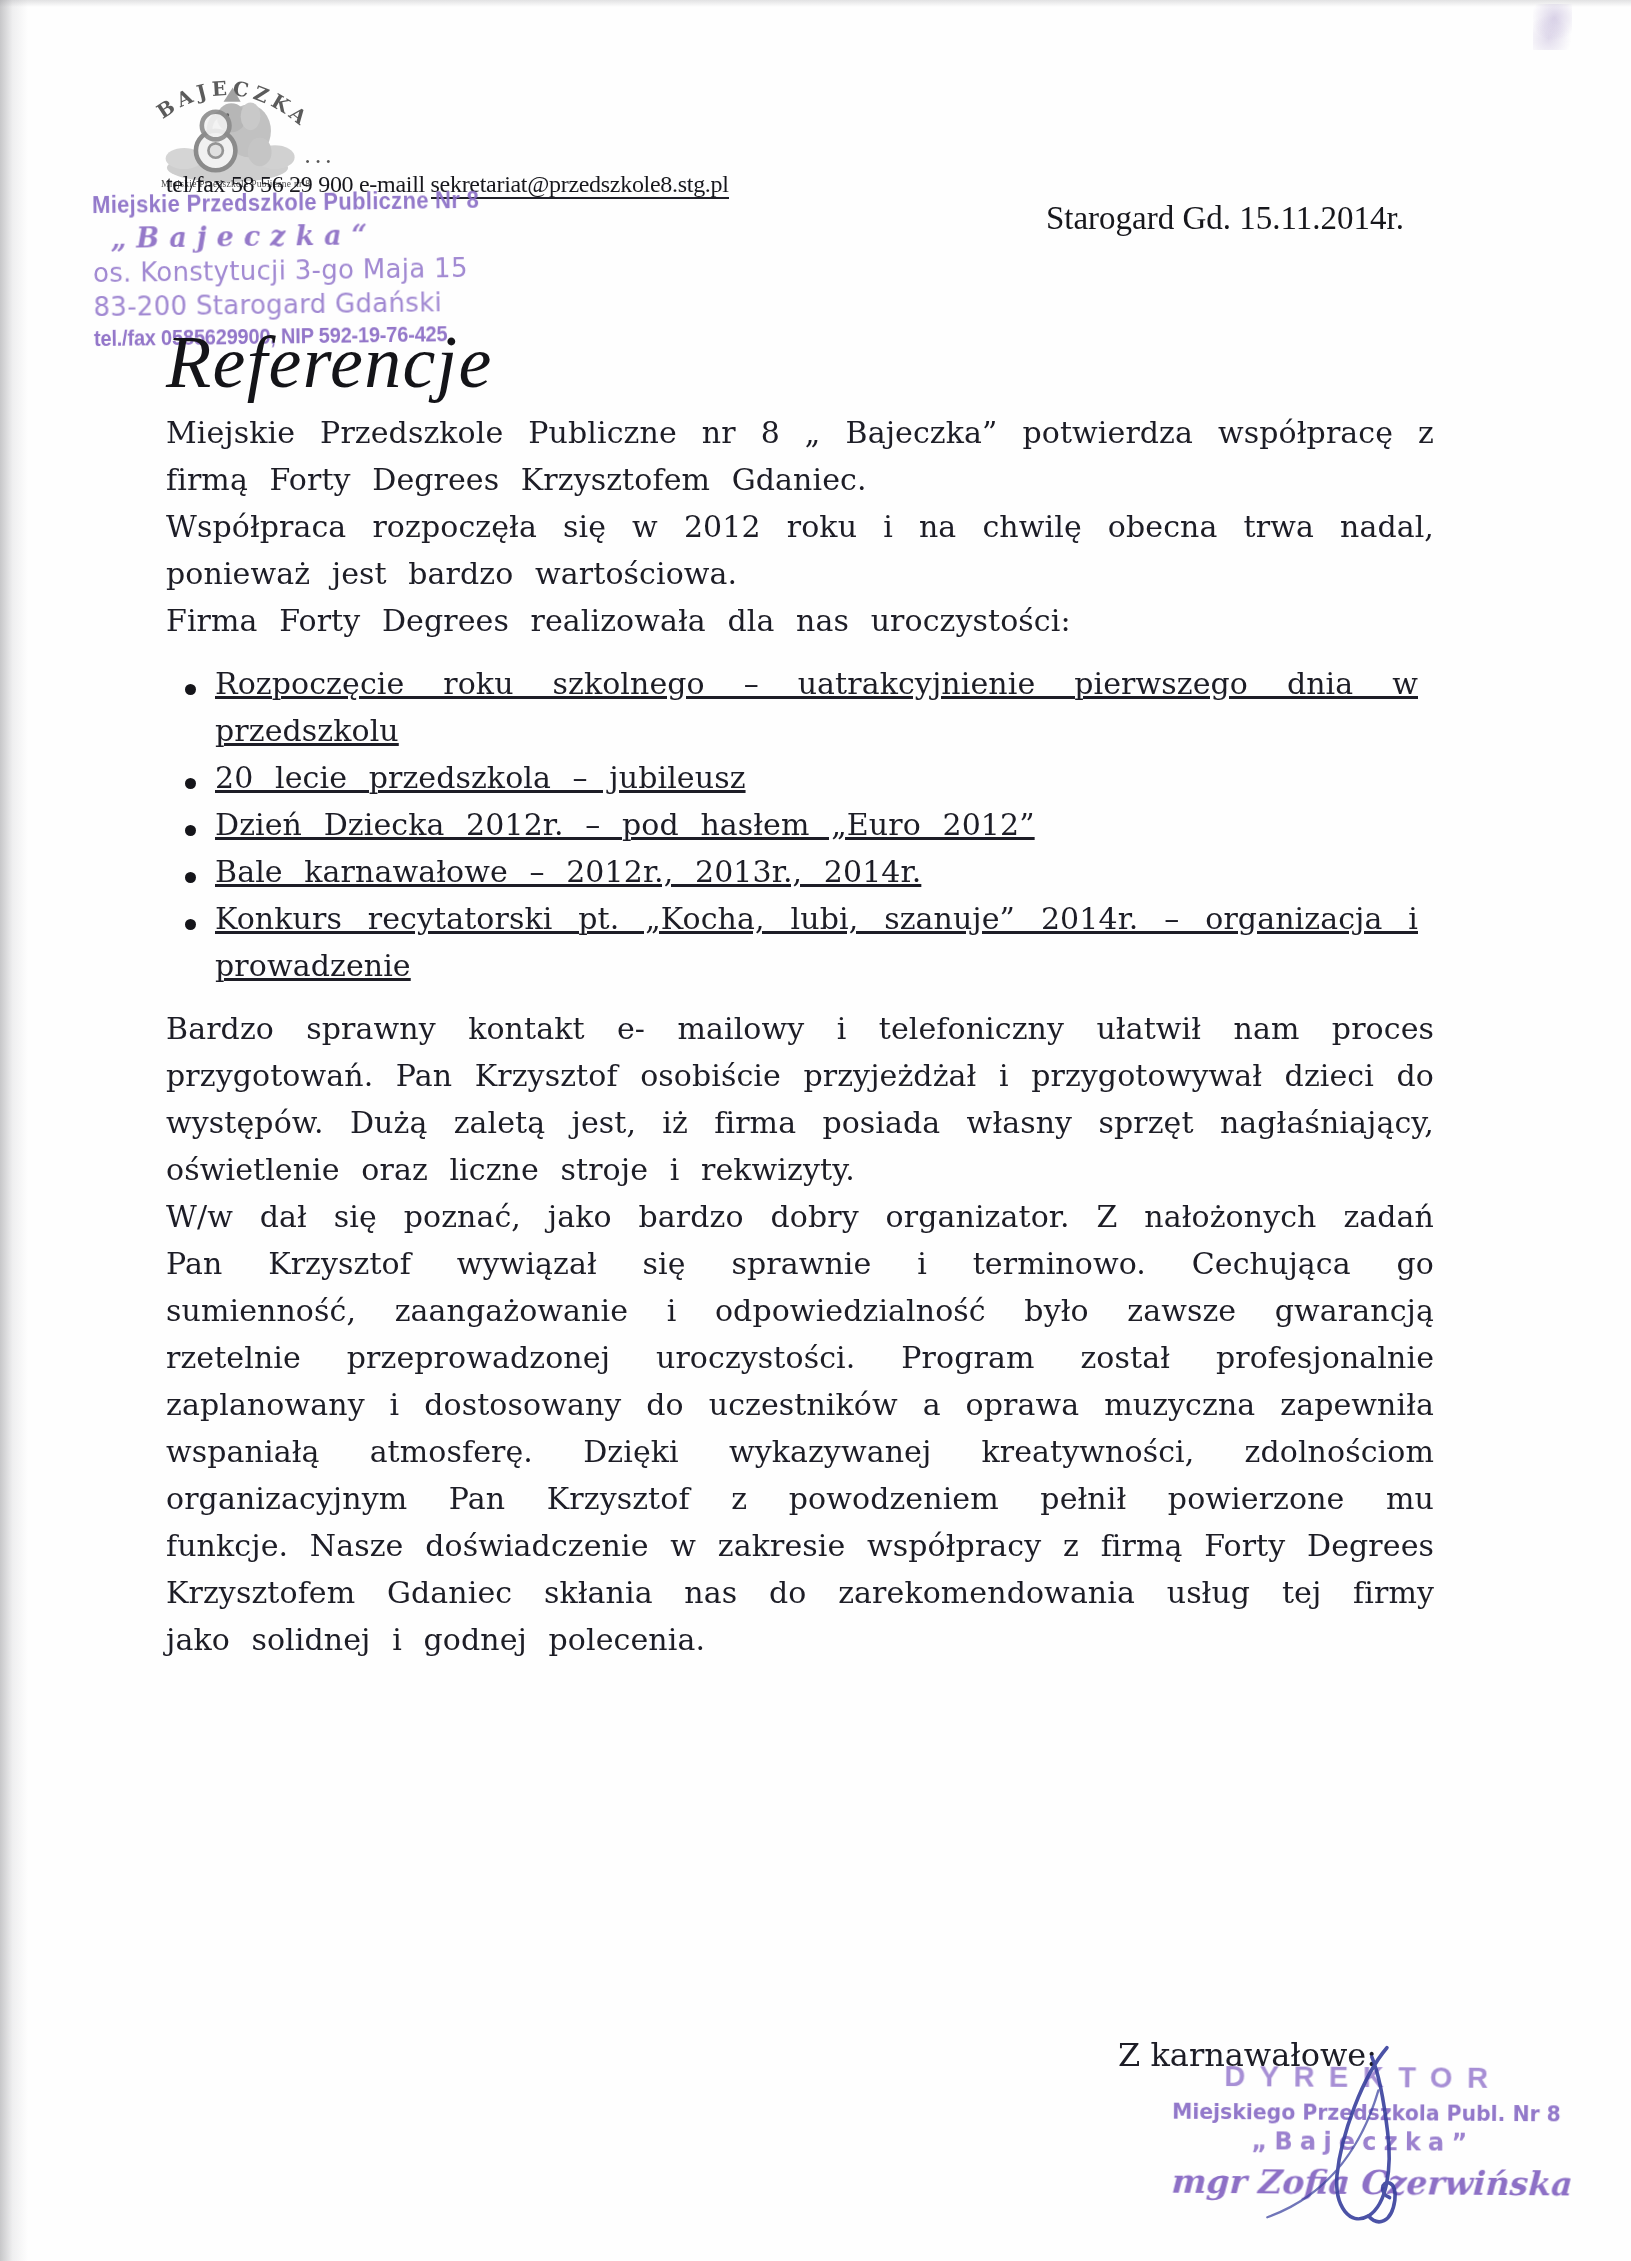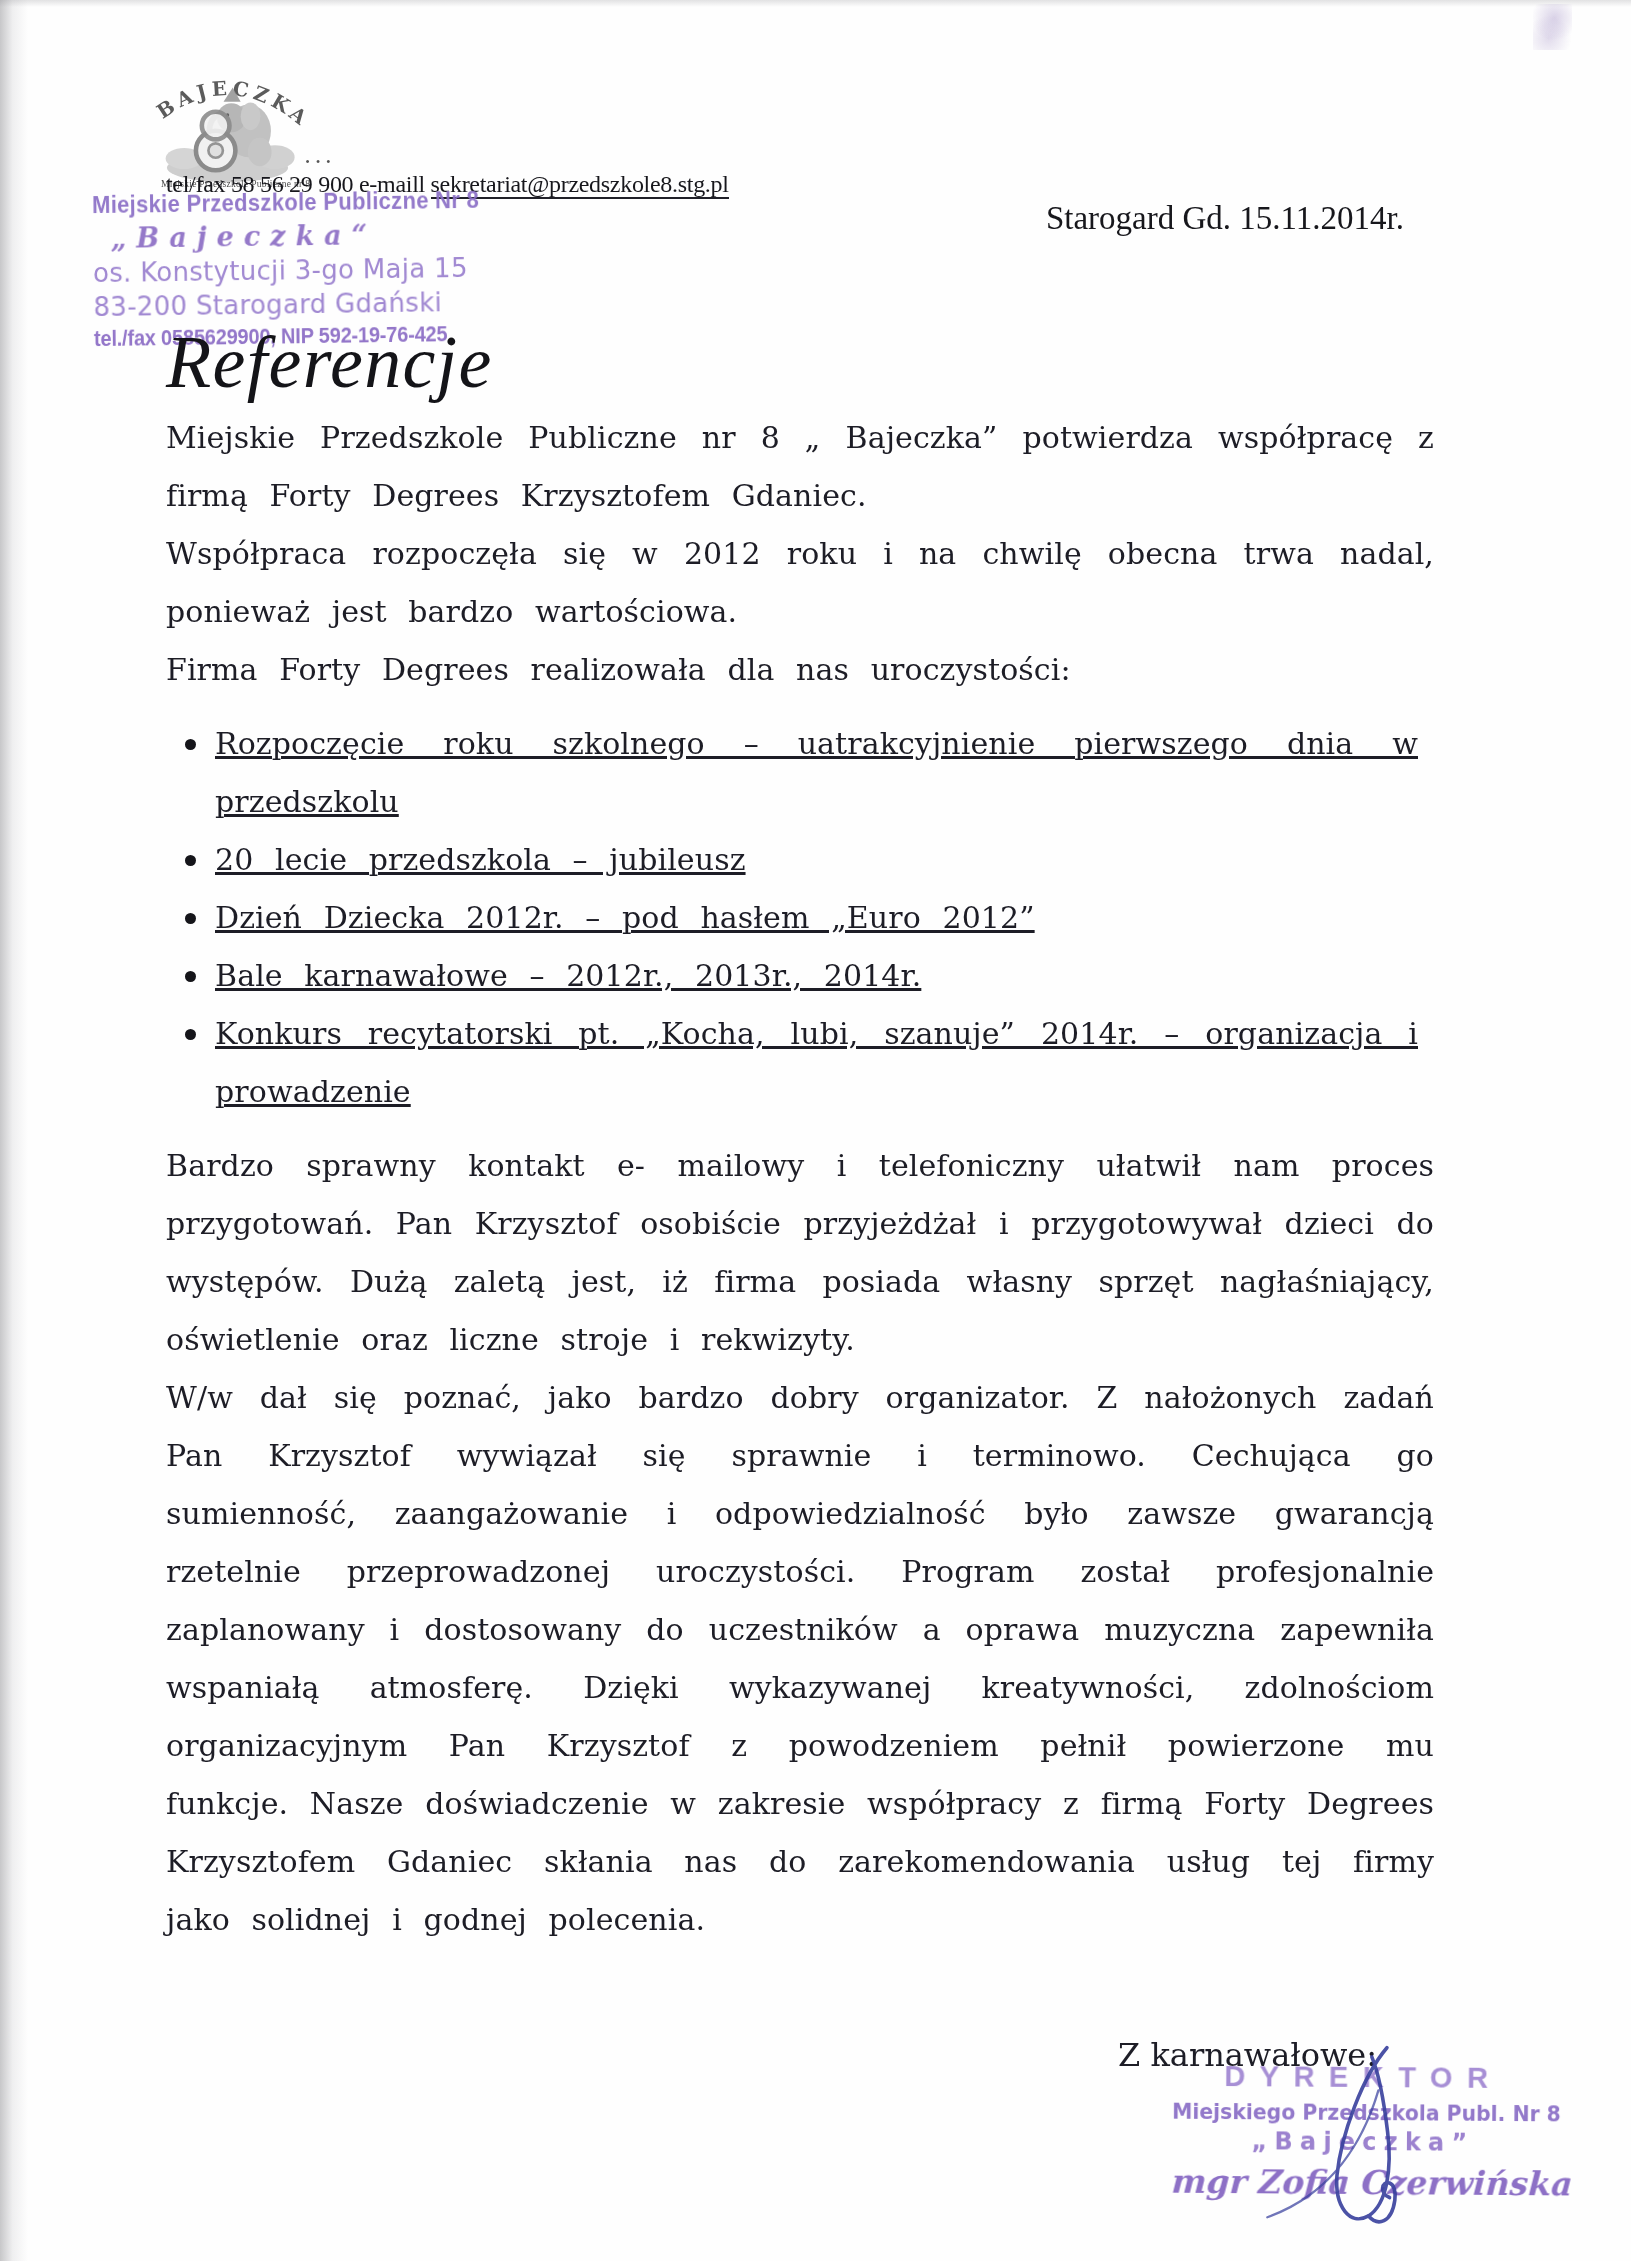--- a/index.html
+++ b/index.html
@@ -55,21 +55,21 @@
     letter-spacing:7.2px;margin-top:6.6px;color:#9c82cf;white-space:nowrap;}
   .sb-l4{font-family:"DejaVu Serif",serif;font-style:italic;font-weight:700;font-size:33px;
     margin-top:12px;color:#8d70c6;white-space:nowrap;transform:skewX(-3deg);}
   
   .dateline{position:absolute;right:228px;top:200px;
     font-family:"Liberation Serif",serif;font-size:33px;color:#17171c;white-space:nowrap;}
   .title{position:absolute;left:166px;top:320px;width:1268px;text-align:left;
     font-family:"Liberation Serif",serif;font-style:italic;font-weight:500;
     font-size:74px;letter-spacing:1.3px;color:#141418;}
   .body{position:absolute;left:166px;top:409px;width:1268px;
-    font-size:30px;line-height:58px;text-align:justify;word-spacing:12px;
+    font-size:30px;line-height:47px;text-align:justify;word-spacing:12px;
     letter-spacing:0.1px;color:#1d1d26;}
   .body p{margin:0;}
   .body ul{margin:16px;padding:0;list-style:none;text-decoration:underline;}
   .body li{position:relative;padding-left:33px;}
   .body li::before{content:"";position:absolute;left:2.6px;top:24px;width:11.2px;height:11.2px;
     border-radius:50%;background:#15151a;}
   .closing{position:absolute;left:1118px;top:2036px;font-size:32px;color:#1d1d26;white-space:nowrap;}
   .signature{position:absolute;left:1229px;top:2028px;z-index:5;}
 </style>
 </head>

